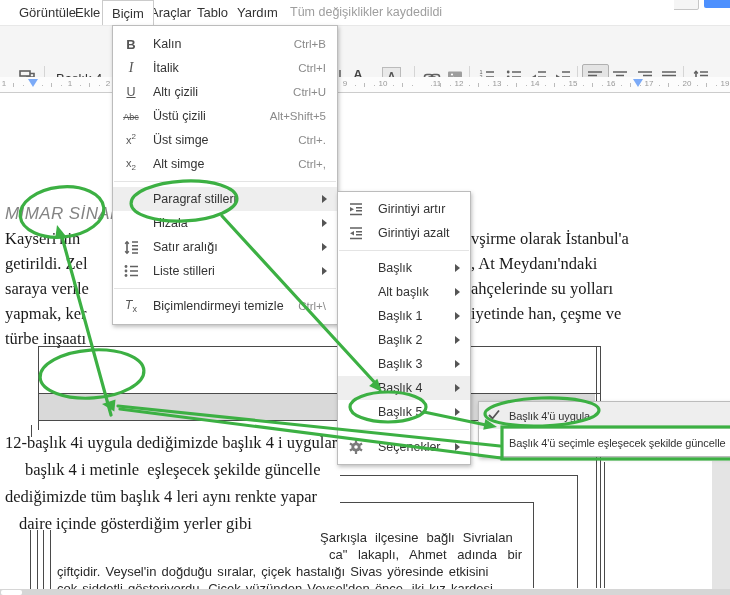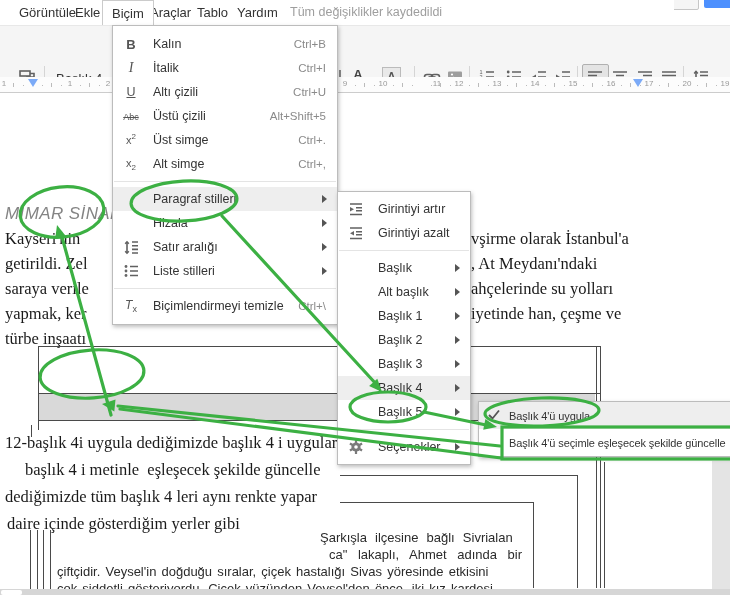--- a/index.html
+++ b/index.html
@@ -119,21 +119,21 @@
   <div class="tl" style="left:533px;top:502px;width:1px;height:86px;"></div>
   <div class="tl" style="left:30px;top:530px;width:1px;height:59px;"></div>
   <div class="tl" style="left:37px;top:530px;width:1px;height:59px;"></div>
   <div class="tl" style="left:43px;top:530px;width:1px;height:59px;"></div>
   <div class="tl" style="left:50px;top:530px;width:1px;height:59px;"></div>
 
   <div id="note-frags">
       <span class="ser" style="left: 5px; top: 433px;">12-başlık 4i uygula dediğimizde başlık 4 i uygular</span>
       <span class="ser" style="left: 5px; top: 460px; margin-left: 20px;">başlık 4 i metinle  eşleşecek şekilde güncelle</span>
       <span class="ser" style="left: 5px; top: 487px;">dediğimizde tüm başlık 4 leri aynı renkte yapar</span>
-      <span class="ser" style="left: 7px; top: 514px;">daire içinde gösterdiğim yerler gibi</span>
+      <span class="ser" style="left: 19px; top: 514px;">daire içinde gösterdiğim yerler gibi</span>
     </div>
   <div id="bio-frags">
       <span class="bio" style="left: 320px; top: 530px; word-spacing: 4.5px;">Şarkışla ilçesine bağlı Sivrialan</span>
       <span class="bio" style="left: 329px; top: 547px; word-spacing: 7px;">ca" lakaplı, Ahmet adında bir</span>
       <span class="bio" style="left: 57px; top: 564px; word-spacing: 1.5px;">çiftçidir. Veysel'in doğduğu sıralar, çiçek hastalığı Sivas yöresinde etkisini</span>
       <span class="bio" style="left: 57px; top: 581px; word-spacing: 1.5px;">çok şiddetli gösteriyordu. Çiçek yüzünden Veysel'den önce, iki kız kardeşi</span>
     </div>
 
   <div class="strip" style="left:712px;top:461px;width:18px;height:128px;"></div>
   <div class="bottombar"></div>

